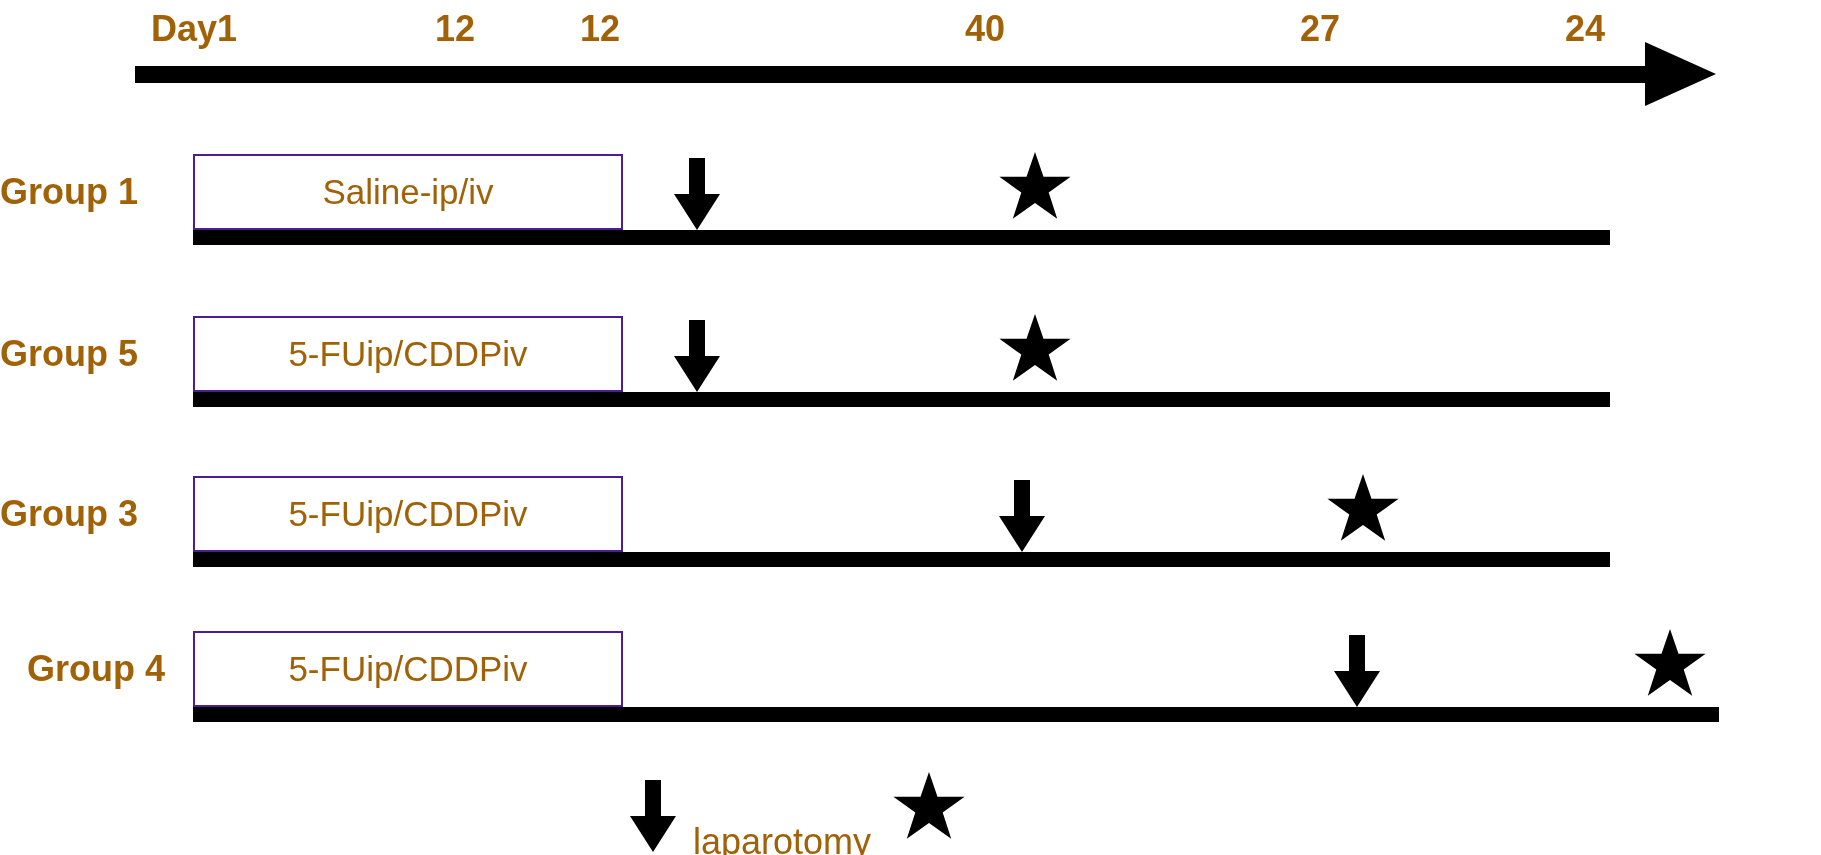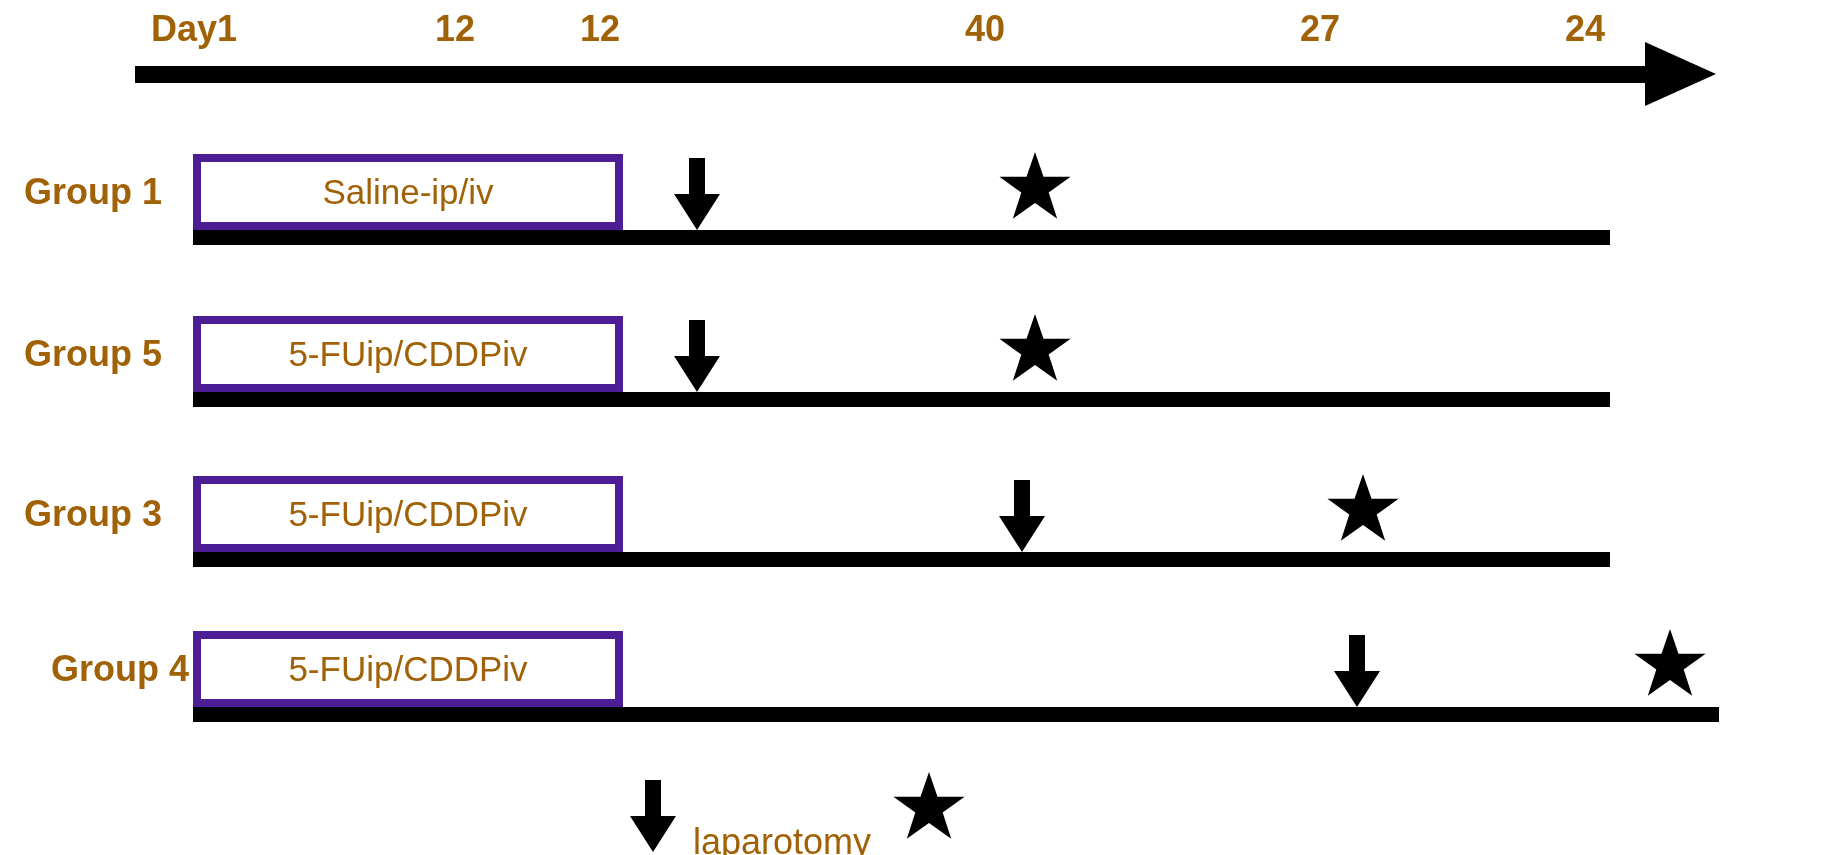--- a/index.html
+++ b/index.html
@@ -32,35 +32,35 @@
   }
   .tl-head {
     position: absolute;
     left: 1645px;
     top: 42px;
     width: 71px;
     height: 64px;
   }
   .group-label {
     position: absolute;
-    left: 24px;
+    left: 0;
     width: 165px;
     height: 44px;
     line-height: 44px;
     font-size: 36px;
     font-weight: 700;
     white-space: nowrap;
   }
   .treatment-box {
     position: absolute;
     left: 193px;
     width: 430px;
     height: 76px;
     box-sizing: border-box;
-    border: 8px solid #4c1d95;
+    border: 2px solid #4c1d95;
     background: #fff;
     display: flex;
     align-items: center;
     justify-content: center;
   }
   .treatment-label {
     font-size: 35px;
     font-weight: 400;
     white-space: nowrap;
   }

